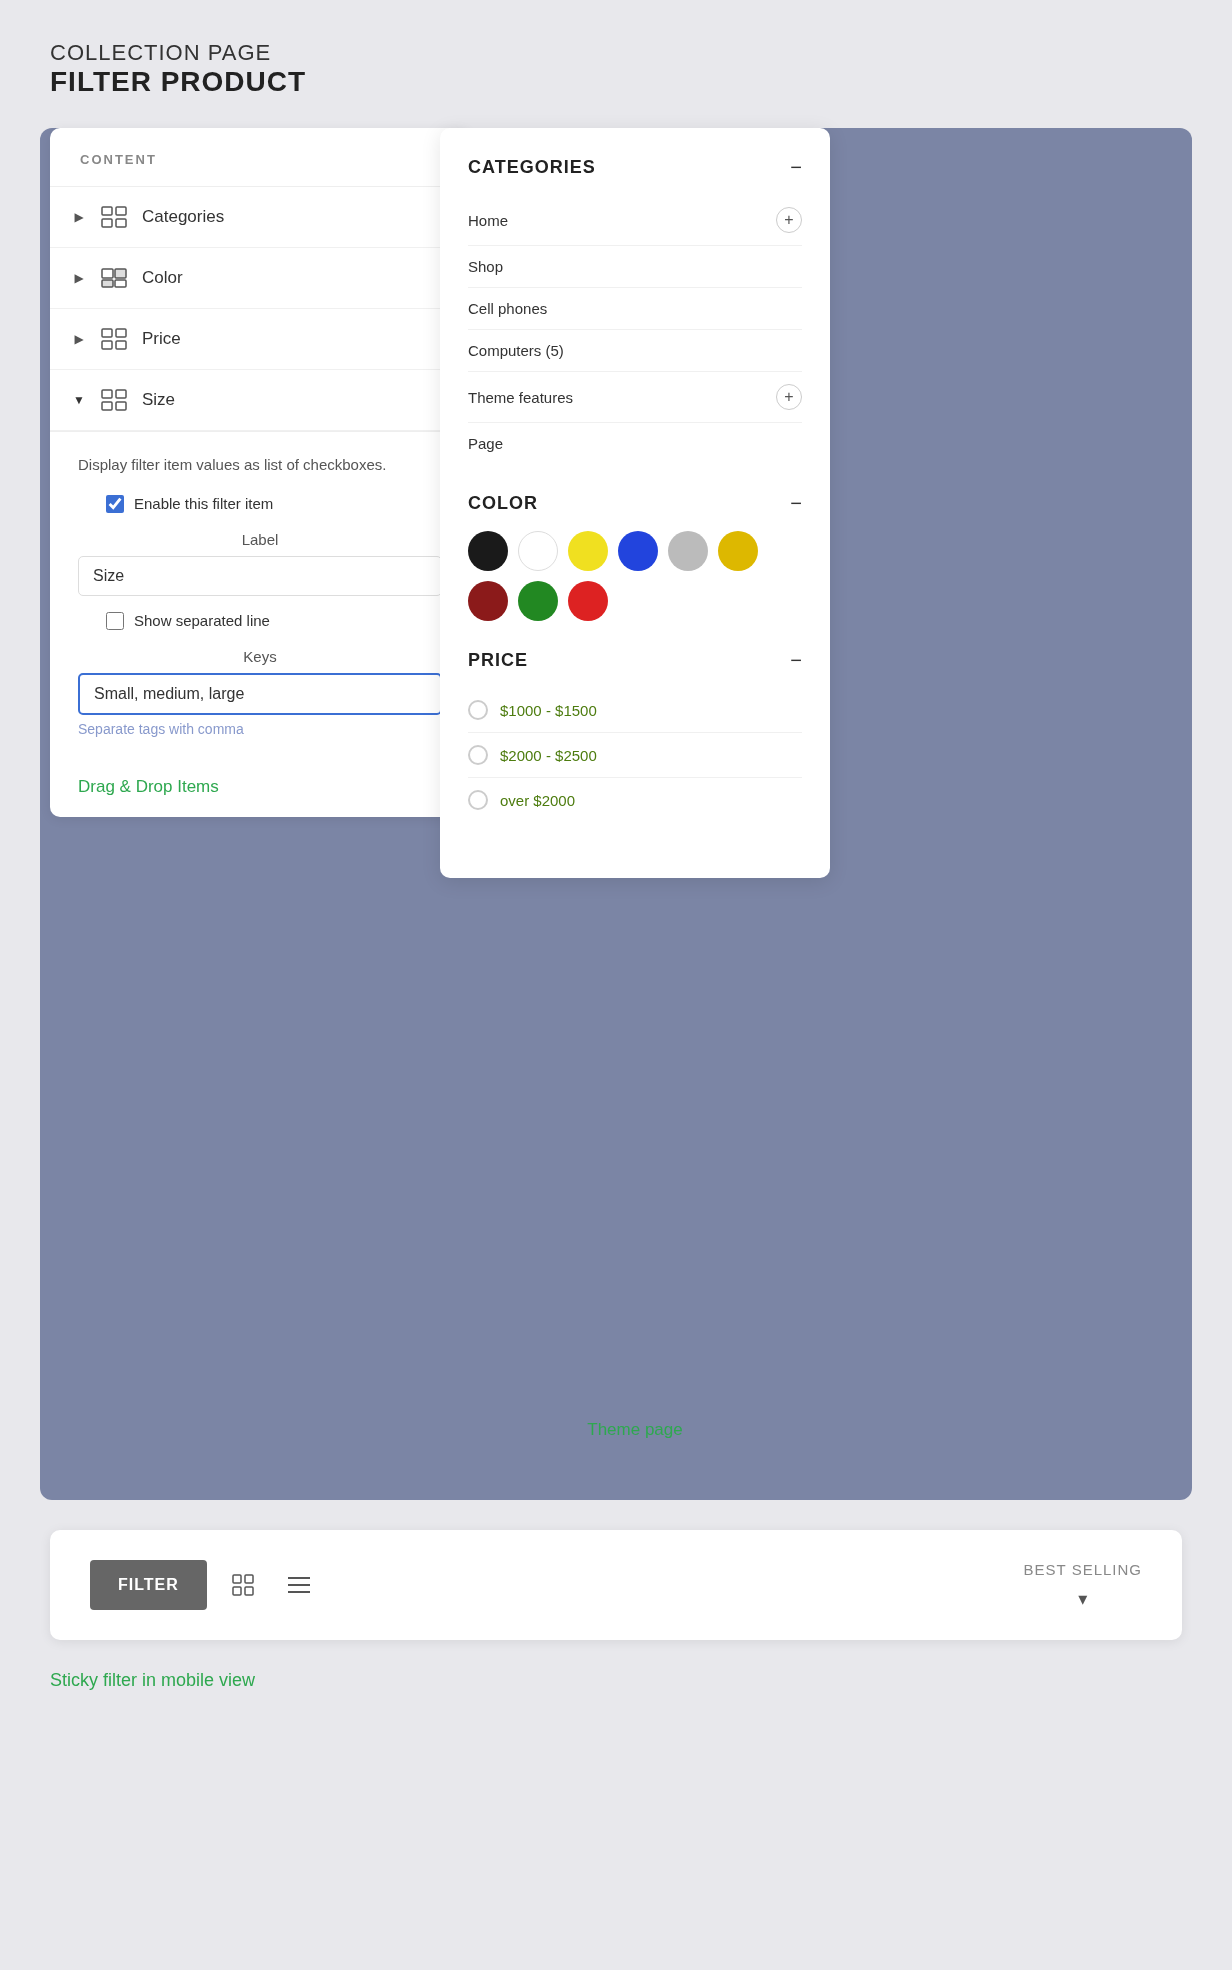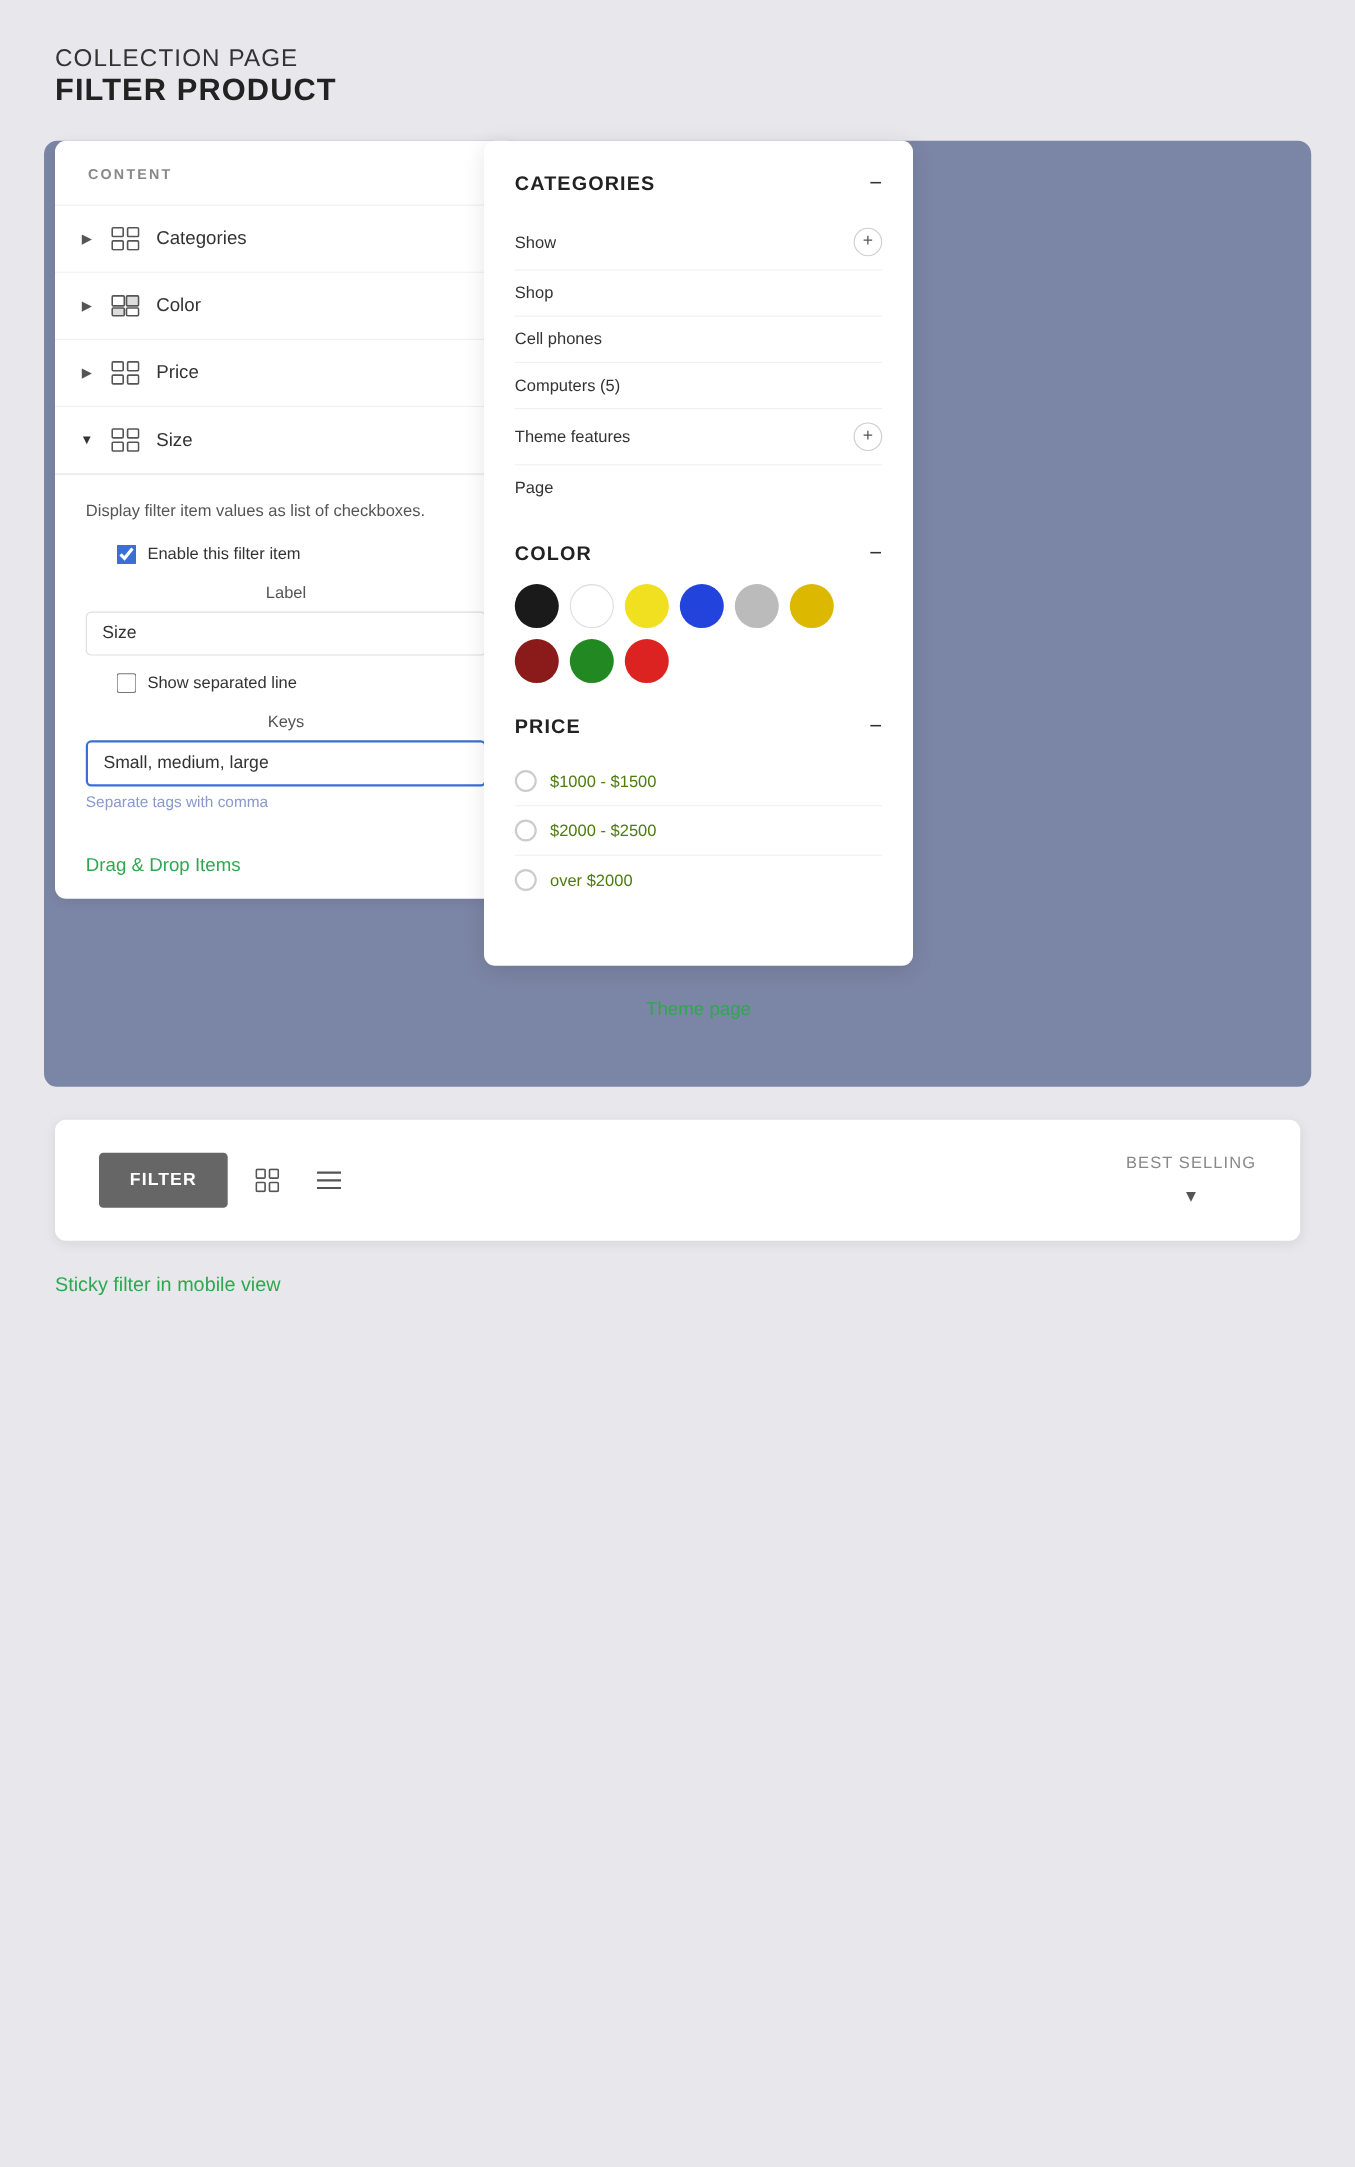--- a/index.html
+++ b/index.html
@@ -266,21 +266,21 @@
       color: #2ea84f;
       font-size: 17px;
       font-weight: 500;
       text-align: center;
       margin-top: 14px;
     }
 
     
     .overlap-wrapper {
       position: relative;
-      height: 860px;
+      height: 1372px;
     }
 
     
     .panel-bg {
       position: absolute;
       top: 0;
       left: 0;
       right: 0;
       bottom: 0;
       background: #7b85a5;
@@ -473,21 +473,21 @@
 
     <div class="right-panel">
 
       <div class="preview-section">
         <div class="preview-section-header">
           <span class="preview-section-title">Categories</span>
           <span class="minus-icon">−</span>
         </div>
         <div>
           <div class="category-item">
-            <span class="category-name">Show</span>
+            <span class="category-name">Home</span>
             <span class="plus-btn">+</span>
           </div>
           <div class="category-item">
             <span class="category-name">Shop</span>
           </div>
           <div class="category-item">
             <span class="category-name">Cell phones</span>
           </div>
           <div class="category-item">
             <span class="category-name">Computers (5)</span>

